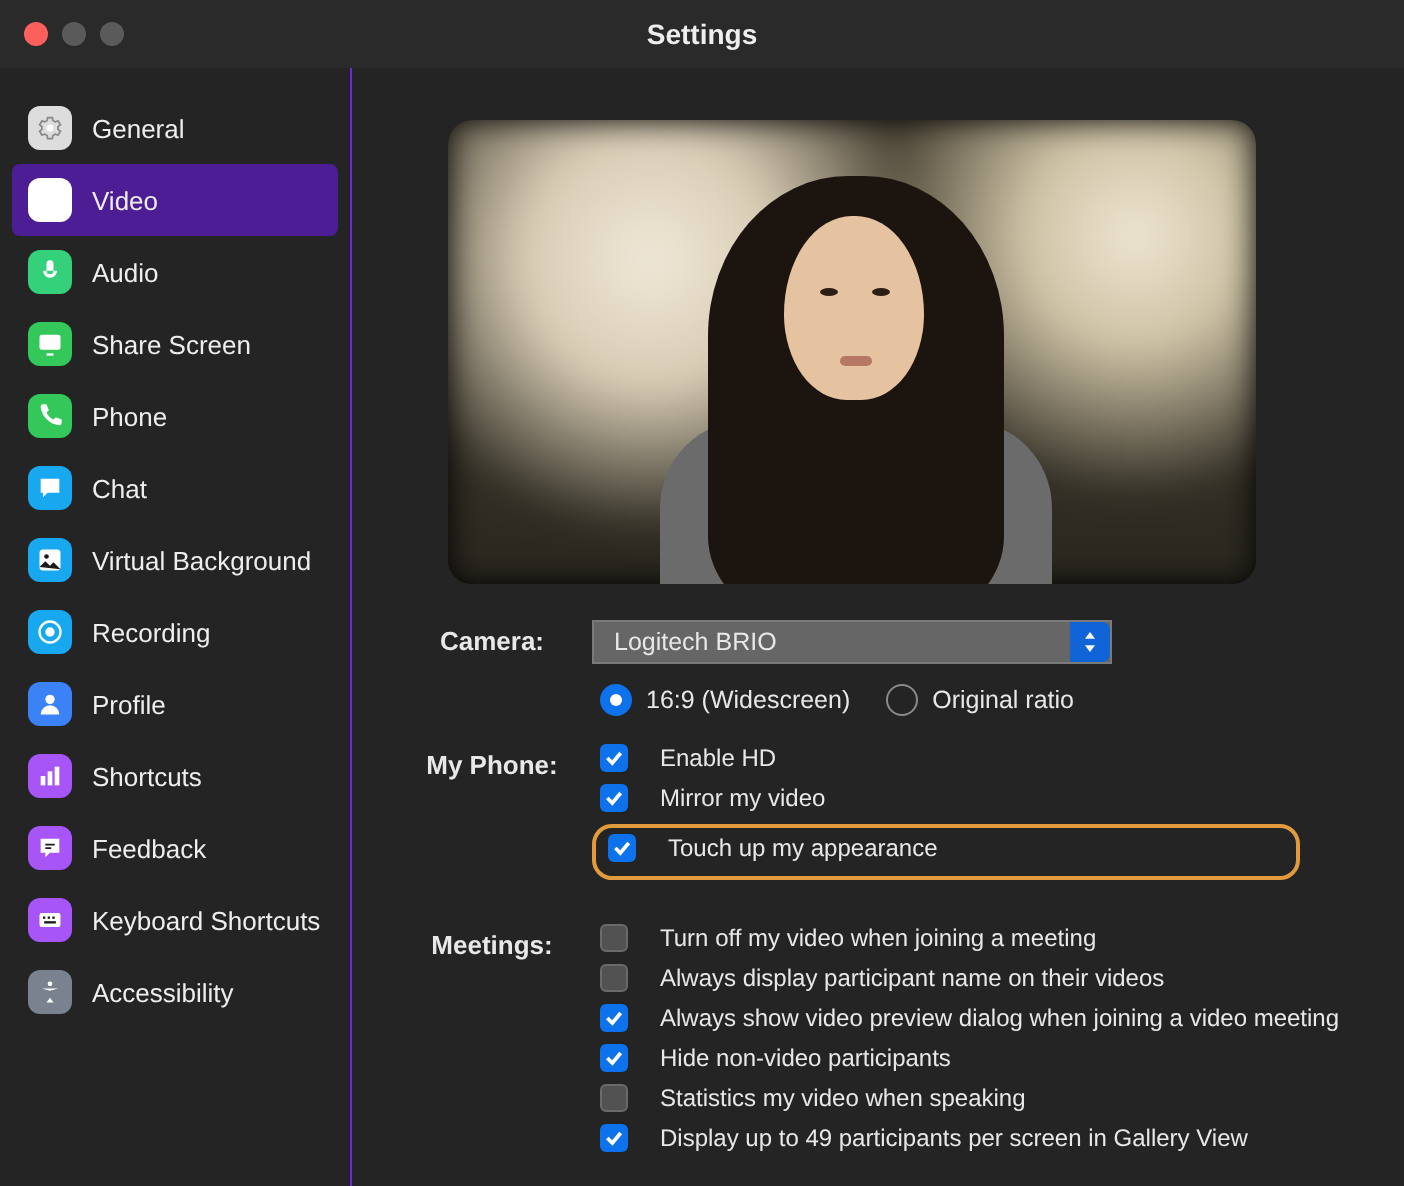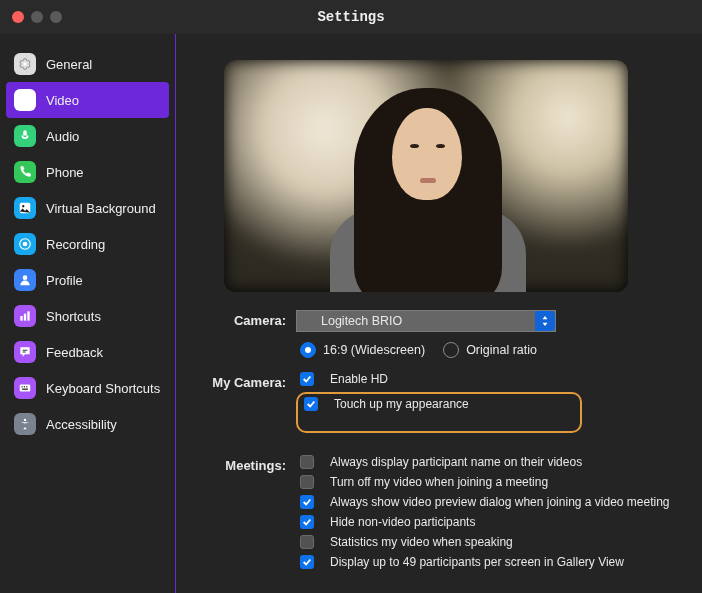--- a/index.html
+++ b/index.html
@@ -5,40 +5,40 @@
   * { box-sizing: border-box; margin: 0; padding: 0; }
   body {
     width: 702px; height: 593px;
     background: #242424;
     font-family: -apple-system, "Helvetica Neue", Arial, sans-serif;
     font-size: 13px; color: #e8e8e8;
     overflow: hidden;
   }
   .titlebar {
     height: 34px; display: flex; align-items: center;
-    position: relative; background: #2a2a2a; font-family: Liberation Mono, monospace;
+    position: relative; background: #2a2a2a;
   }
   .traffic { position: absolute; left: 12px; top: 11px; display:flex; gap:7px;}
   .tl { width:12px; height:12px; border-radius:50%; }
   .tl.red{background:#fc605c;}
   .tl.grey{background:#5a5a5a;}
   .title { margin: 0 auto; font-weight: 600; font-size:14px; color:#eee;}
   .body { display:flex; height: calc(100% - 34px); }
   .sidebar {
     width:176px; border-right:1px solid #6d28d9;
     padding-top:12px;
     text-align:right;
   }
   .side-item {
     display:flex; align-items:center; gap:10px;
     padding:2px 10px 2px 14px; height:36px;
     cursor:pointer; font-size:13px; color:#eee;
   }
   .side-item.active{
-    background:#6d28d9; border-radius:4px; margin:0 6px;
+    background:#4c1d95; border-radius:4px; margin:0 6px;
     padding-left:8px;
   }
   .side-icon{
     width:22px; height:22px; border-radius:6px;
     display:flex; align-items:center; justify-content:center;
     flex:0 0 22px;
   }
   .side-icon svg{width:14px;height:14px;fill:#fff;}
   .main{ flex:1; padding: 26px 22px 10px 30px; overflow:auto;}
   .preview{
@@ -71,28 +71,28 @@
   .eye.l{top:84px;left:114px;} .eye.r{top:84px;left:140px;}
   .mouth{position:absolute; top:118px; left:124px; width:16px;height:5px;background:#b77765;border-radius:3px;}
   .neck{position:absolute; top:132px; left:114px; width:36px;height:28px; background:#dcb896;}
   .torso{
     position:absolute; top:150px; left:34px; width:196px; height:150px;
     background:#6b6b6b;
     border-radius:44px 44px 0 0;
   }
   .row{ display:flex; align-items:flex-start; margin-bottom:6px;}
   .row-label{
-    width:90px; text-align:right; padding-right:10px;
+    width:90px; text-align:center; padding-right:10px;
     font-weight:600; font-size:13px; padding-top:3px;
   }
   .row-body{flex:1;}
   .select{
     width:260px; height:22px; background:#666; border-radius:0;
     border:1px solid #7a7a7a; display:flex; align-items:center;
-    padding:0 6px 0 24px; font-size:12.5px; cursor:pointer;
+    padding:0 6px 0 10px; font-size:12.5px; cursor:pointer;
     margin-bottom:10px; position:relative;
   }
   .select-caret{
     position:absolute; right:0; top:0; width:20px; height:100%;
     background:#1164d8; border-radius:0 4px 4px 0;
     display:flex; align-items:center; justify-content:center;
   }
   .select-caret svg{width:8px;height:10px;fill:#fff;}
   .radio-line{display:flex; gap:18px; align-items:center; margin-bottom:8px; padding-left:4px;}
   .radio{
@@ -105,22 +105,22 @@
   .opt{display:flex;align-items:center;gap:7px;font-size:12.5px;cursor:pointer;}
   .check-line{display:flex;align-items:center;gap:16px;font-size:12px;margin-bottom:6px;padding-left:4px;cursor:pointer;}
   .chk{
     width:14px;height:14px;border-radius:3px;flex:0 0 14px;
     display:flex;align-items:center;justify-content:center;
   }
   .chk.off{background:#525252;border:1px solid #6a6a6a;}
   .chk.on{background:#0e72ec;}
   .chk.on svg{width:10px;height:10px;fill:none;stroke:#fff;stroke-width:2.2;}
   .highlight{
-    border:2px solid #e19a3c; border-radius:10px; padding:3px 8px 20px 2px;
-    margin-left:0; margin-bottom:6px; width:286px;
+    border:2px solid #e19a3c; border-radius:10px; padding:3px 8px 7px 2px;
+    margin-left:0; margin-bottom:6px; width:354px;
   }
   .highlight .check-line{margin-bottom:0;}
   .section-gap{height:10px;}
 </style>
 </head>
 <body>
 
 <div class="titlebar">
   <div class="traffic">
     <div class="tl red"></div>
@@ -153,24 +153,41 @@
         <span class="side-icon" style="background: rgb(52, 208, 122);">
           <svg viewBox="0 0 24 24">
             <path d="M12 2a3 3 0 0 1 3 3v6a3 3 0 0 1-6 0V5a3 3 0 0 1 3-3zM6 11a6 6 0 0 0 12 0M12 17v4"></path>
           </svg>
         </span>
         <span>Audio</span>
       </div>
       <div class="side-item">
         <span class="side-icon" style="background: rgb(52, 199, 89);">
           <svg viewBox="0 0 24 24">
+            <rect x="3" y="4" width="18" height="13" rx="2"></rect>
+            <path d="M9 21h6" stroke="#fff" stroke-width="2"></path>
+          </svg>
+        </span>
+        <span>Share Screen</span>
+      </div>
+      <div class="side-item">
+        <span class="side-icon" style="background: rgb(52, 199, 89);">
+          <svg viewBox="0 0 24 24">
             <path d="M6 2h3l2 5-2 2a12 12 0 0 0 6 6l2-2 5 2v3a2 2 0 0 1-2 2A18 18 0 0 1 4 4a2 2 0 0 1 2-2z"></path>
           </svg>
         </span>
         <span>Phone</span>
+      </div>
+      <div class="side-item">
+        <span class="side-icon" style="background: rgb(24, 168, 240);">
+          <svg viewBox="0 0 24 24">
+            <path d="M4 4h16v12H10l-4 4v-4H4z"></path>
+          </svg>
+        </span>
+        <span>Chat</span>
       </div>
       <div class="side-item">
         <span class="side-icon" style="background: rgb(24, 168, 240);">
           <svg viewBox="0 0 24 24">
             <rect x="3" y="3" width="18" height="18" rx="3"></rect>
             <circle cx="9" cy="9" r="2" fill="#1a1a1a"></circle>
             <path d="M3 18l5-5 4 4 3-3 6 6" fill="#1a1a1a"></path>
           </svg>
         </span>
         <span>Virtual Background</span>
@@ -268,29 +285,37 @@
           </div>
           <div class="opt">
             <span id="r-orig" class="radio"></span>
             <span>Original ratio</span>
           </div>
         </div>
       </div>
     </div>
 
     <div class="row">
-      <div class="row-label">My Camera:</div>
+      <div class="row-label">My Phone:</div>
       <div class="row-body" id="myvideo-body">
           <div class="check-line">
             <span class="chk on">
               <svg viewBox="0 0 12 12">
                 <path d="M2 6l3 3 5-6"></path>
               </svg>
             </span>
             <span>Enable HD</span>
+          </div>
+          <div class="check-line">
+            <span class="chk on">
+              <svg viewBox="0 0 12 12">
+                <path d="M2 6l3 3 5-6"></path>
+              </svg>
+            </span>
+            <span>Mirror my video</span>
           </div>
           <div class="highlight">
             <div class="check-line">
               <span class="chk on">
                 <svg viewBox="0 0 12 12">
                   <path d="M2 6l3 3 5-6"></path>
                 </svg>
               </span>
               <span>Touch up my appearance</span>
             </div>
@@ -298,25 +323,25 @@
         </div>
     </div>
 
     <div class="section-gap"></div>
 
     <div class="row">
       <div class="row-label">Meetings:</div>
       <div class="row-body" id="meetings-body">
           <div class="check-line">
             <span class="chk off"></span>
+            <span>Turn off my video when joining a meeting</span>
+          </div>
+          <div class="check-line">
+            <span class="chk off"></span>
             <span>Always display participant name on their videos</span>
-          </div>
-          <div class="check-line">
-            <span class="chk off"></span>
-            <span>Turn off my video when joining a meeting</span>
           </div>
           <div class="check-line">
             <span class="chk on">
               <svg viewBox="0 0 12 12">
                 <path d="M2 6l3 3 5-6"></path>
               </svg>
             </span>
             <span>Always show video preview dialog when joining a video meeting</span>
           </div>
           <div class="check-line">

